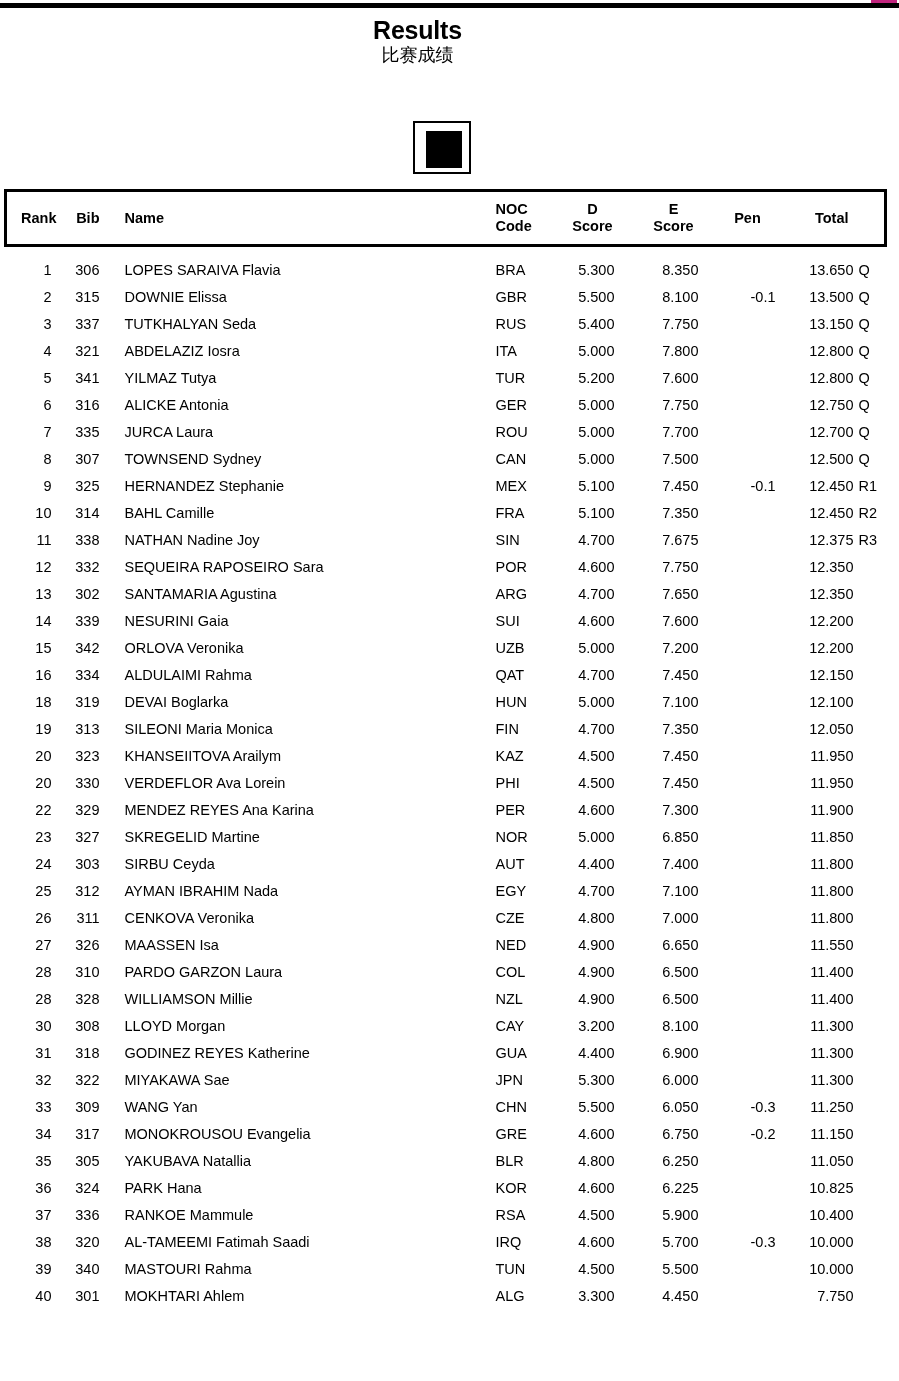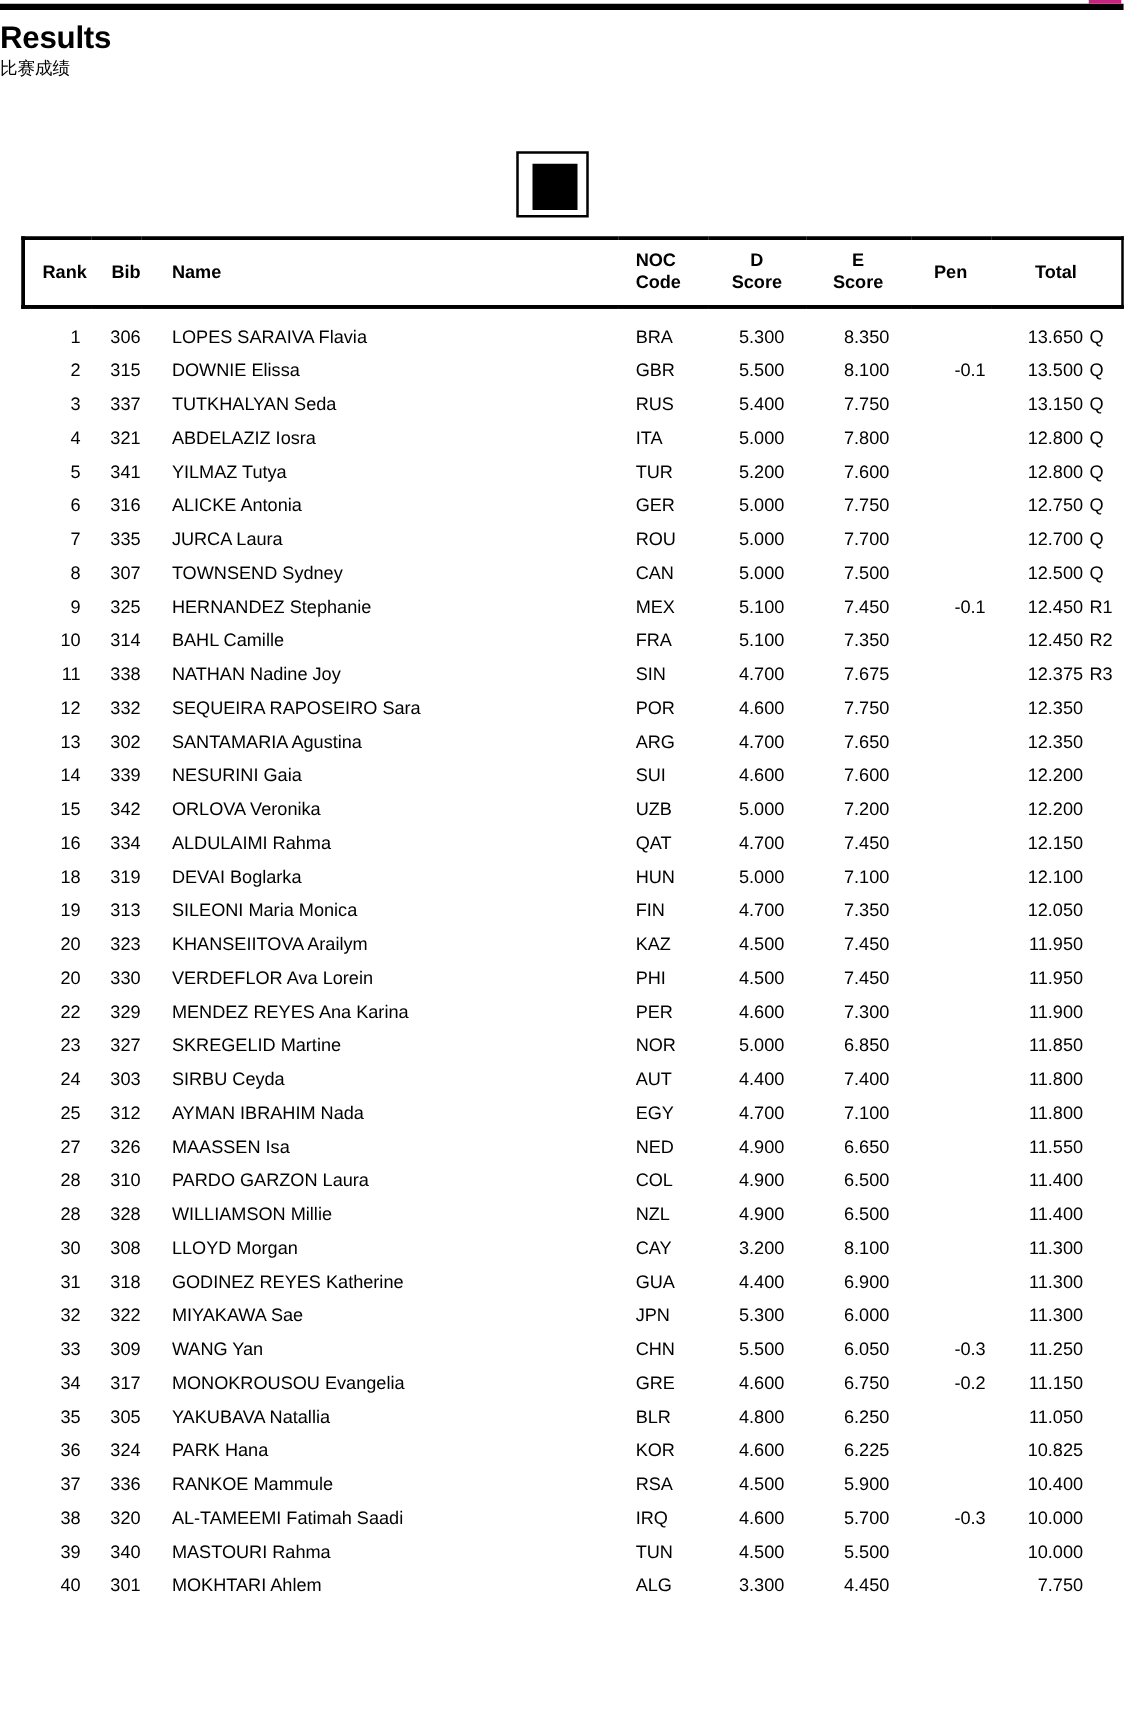--- a/index.html
+++ b/index.html
@@ -33,30 +33,30 @@
     height: 3px;
     background: #c2267f;
   }
 
   
   #title-block {
     position: absolute;
     left: 0;
     top: 16px;
     width: 835px;
-    text-align: left;
+    text-align: center;
   }
   #page-title {
     font-size: 25px;
     font-weight: bold;
     line-height: 28px;
     letter-spacing: -0.2px;
   }
   #page-subtitle {
-    font-size: 14px;
+    font-size: 18px;
     font-weight: normal;
     line-height: 18px;
     margin-top: 2px;
     font-family: "DejaVu Sans", sans-serif;
   }
 
   
   #logo-box {
     position: absolute;
     left: 413px;
@@ -72,21 +72,21 @@
     left: 11px;
     top: 8px;
     width: 36px;
     height: 37px;
     background: #000000;
   }
 
   
   #results-table {
     position: absolute;
-    left: 17px;
+    left: 4px;
     top: 189px;
     width: 880px;
     border-collapse: collapse;
     table-layout: fixed;
   }
   #results-table thead th {
     border-top: 3px solid #000000;
     border-bottom: 3px solid #000000;
     font-size: 14.5px;
     font-weight: bold;
@@ -446,20 +446,30 @@
         <td class="cell-rank">25</td>
         <td class="cell-bib">312</td>
         <td class="cell-name">AYMAN IBRAHIM Nada</td>
         <td class="cell-noc">EGY</td>
         <td class="cell-d">4.700</td>
         <td class="cell-e">7.100</td>
         <td class="cell-pen"></td>
         <td class="cell-total"><span class="total-wrap"><span class="total-value">11.800</span></span></td>
       </tr>
       <tr>
+        <td class="cell-rank">26</td>
+        <td class="cell-bib">311</td>
+        <td class="cell-name">CENKOVA Veronika</td>
+        <td class="cell-noc">CZE</td>
+        <td class="cell-d">4.800</td>
+        <td class="cell-e">7.000</td>
+        <td class="cell-pen"></td>
+        <td class="cell-total"><span class="total-wrap"><span class="total-value">11.800</span></span></td>
+      </tr>
+      <tr>
         <td class="cell-rank">27</td>
         <td class="cell-bib">326</td>
         <td class="cell-name">MAASSEN Isa</td>
         <td class="cell-noc">NED</td>
         <td class="cell-d">4.900</td>
         <td class="cell-e">6.650</td>
         <td class="cell-pen"></td>
         <td class="cell-total"><span class="total-wrap"><span class="total-value">11.550</span></span></td>
       </tr>
       <tr>

